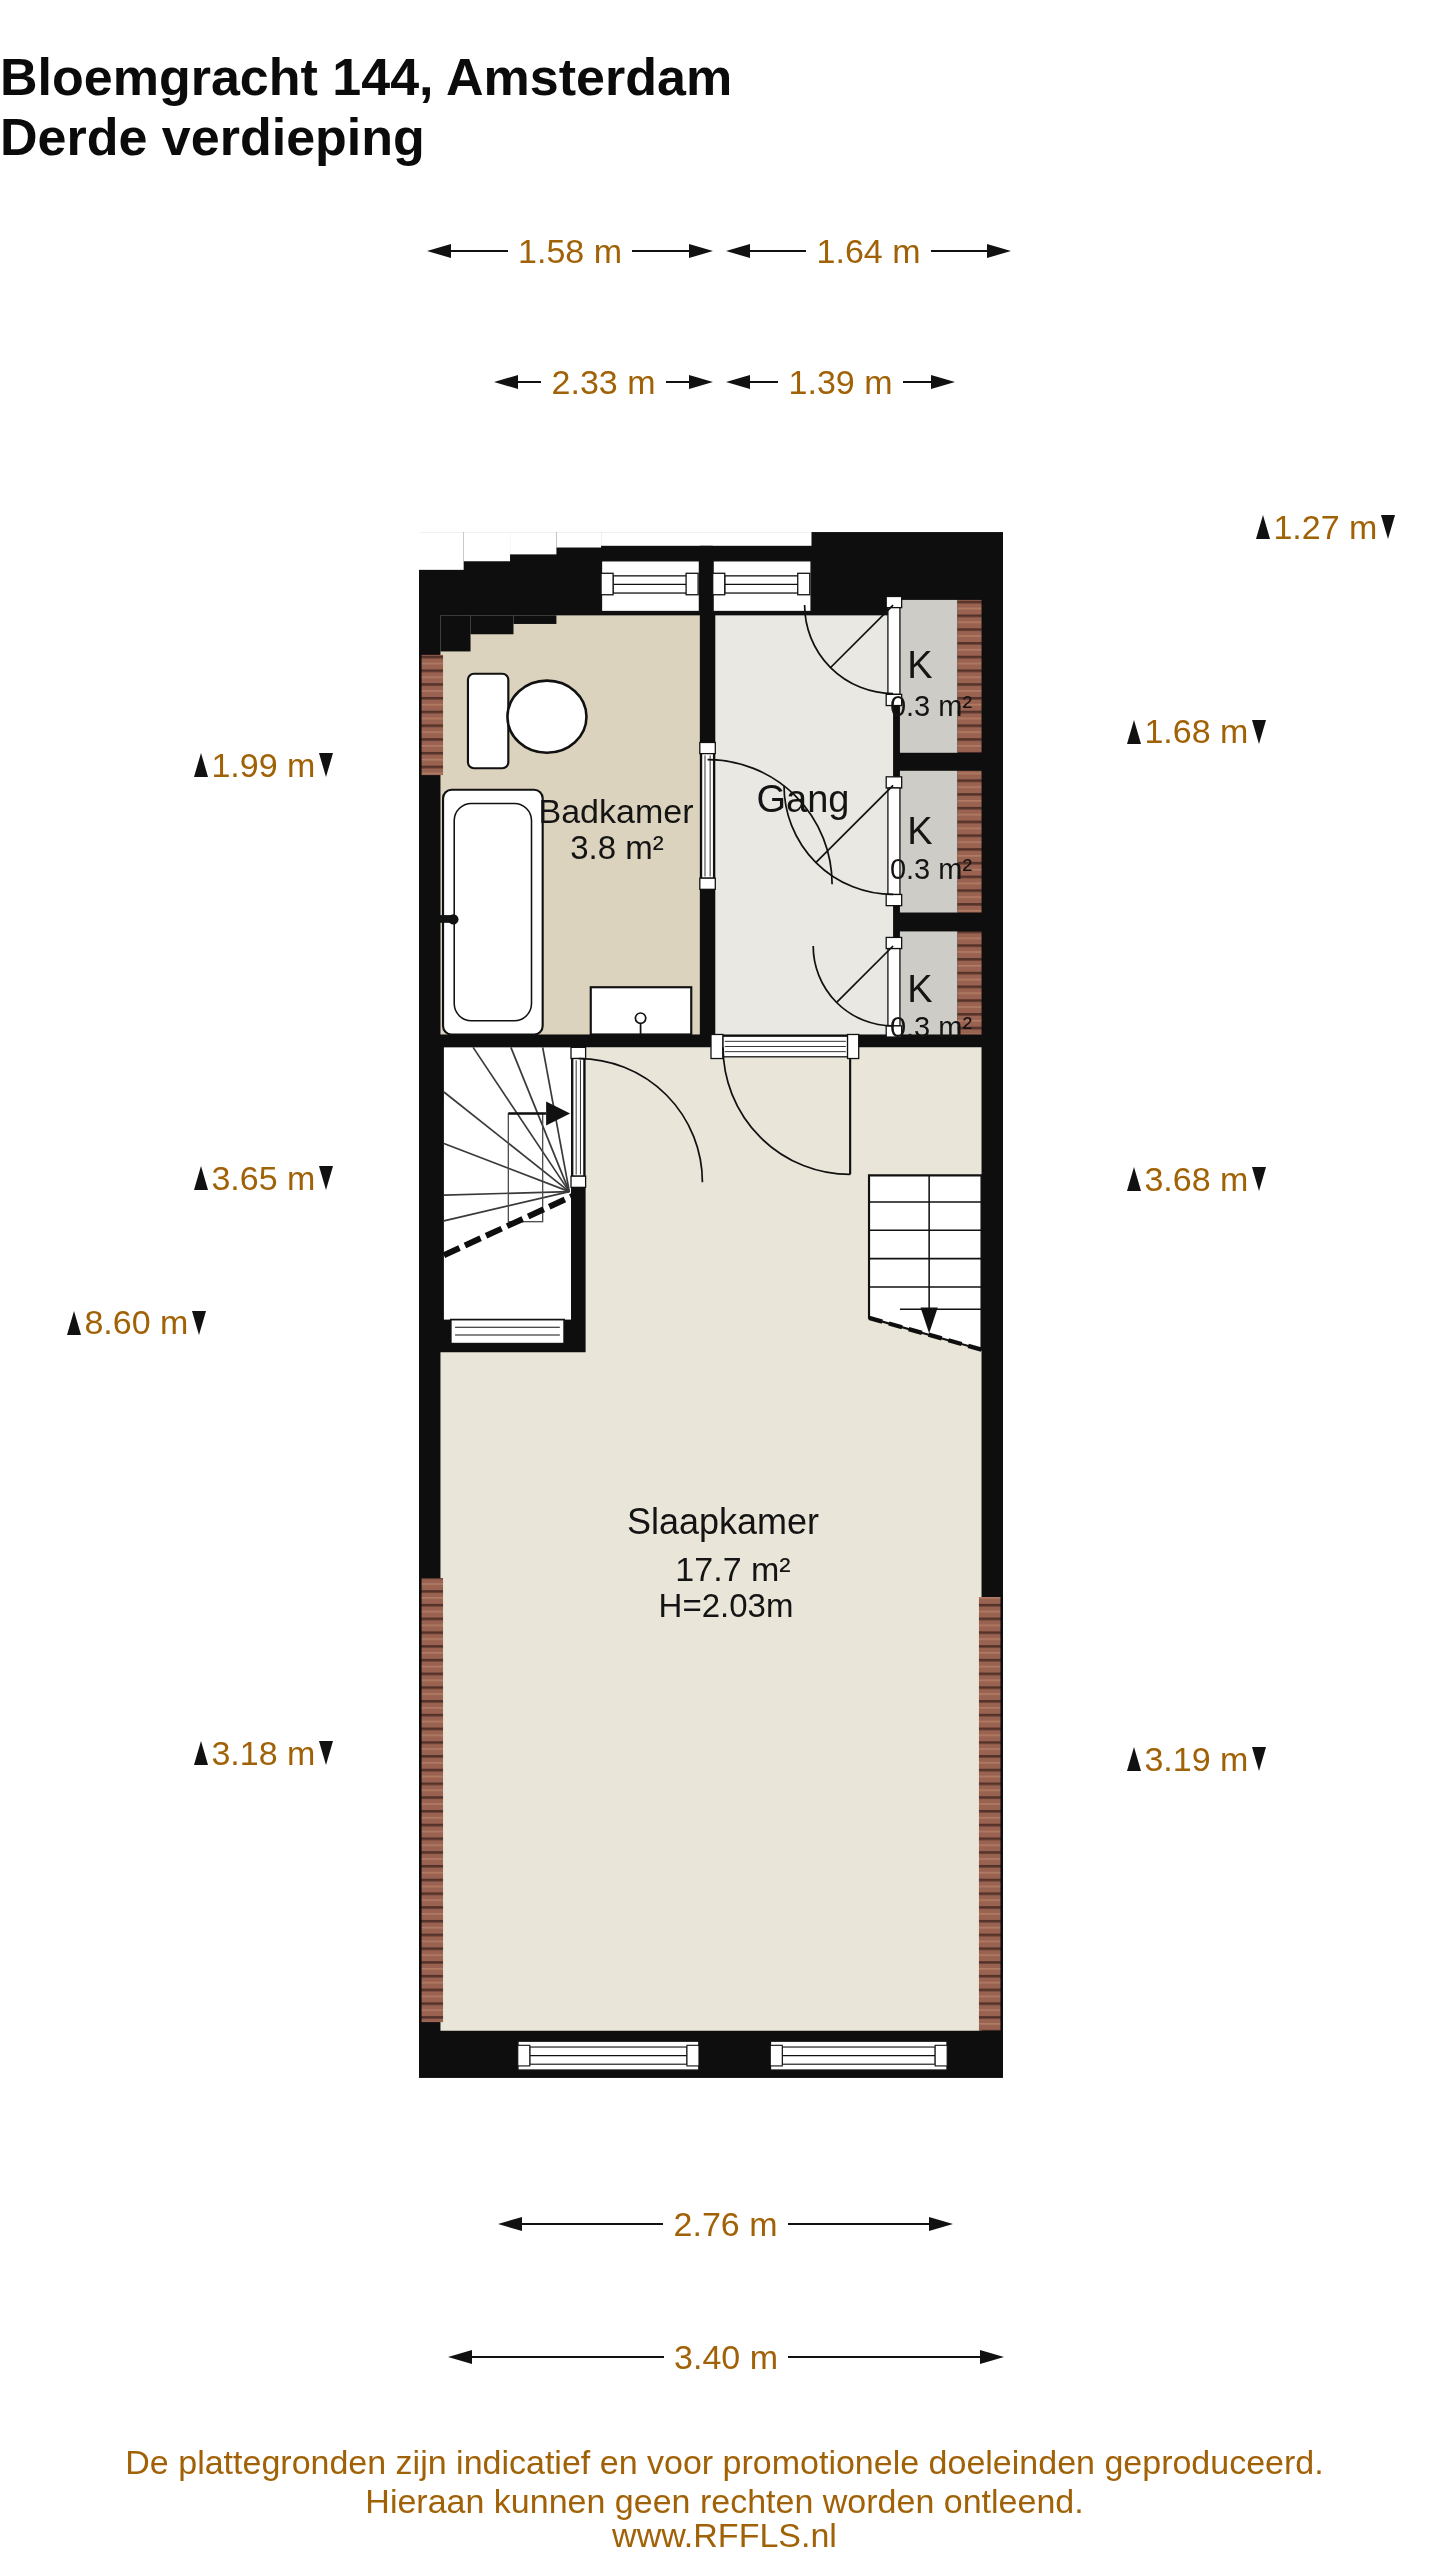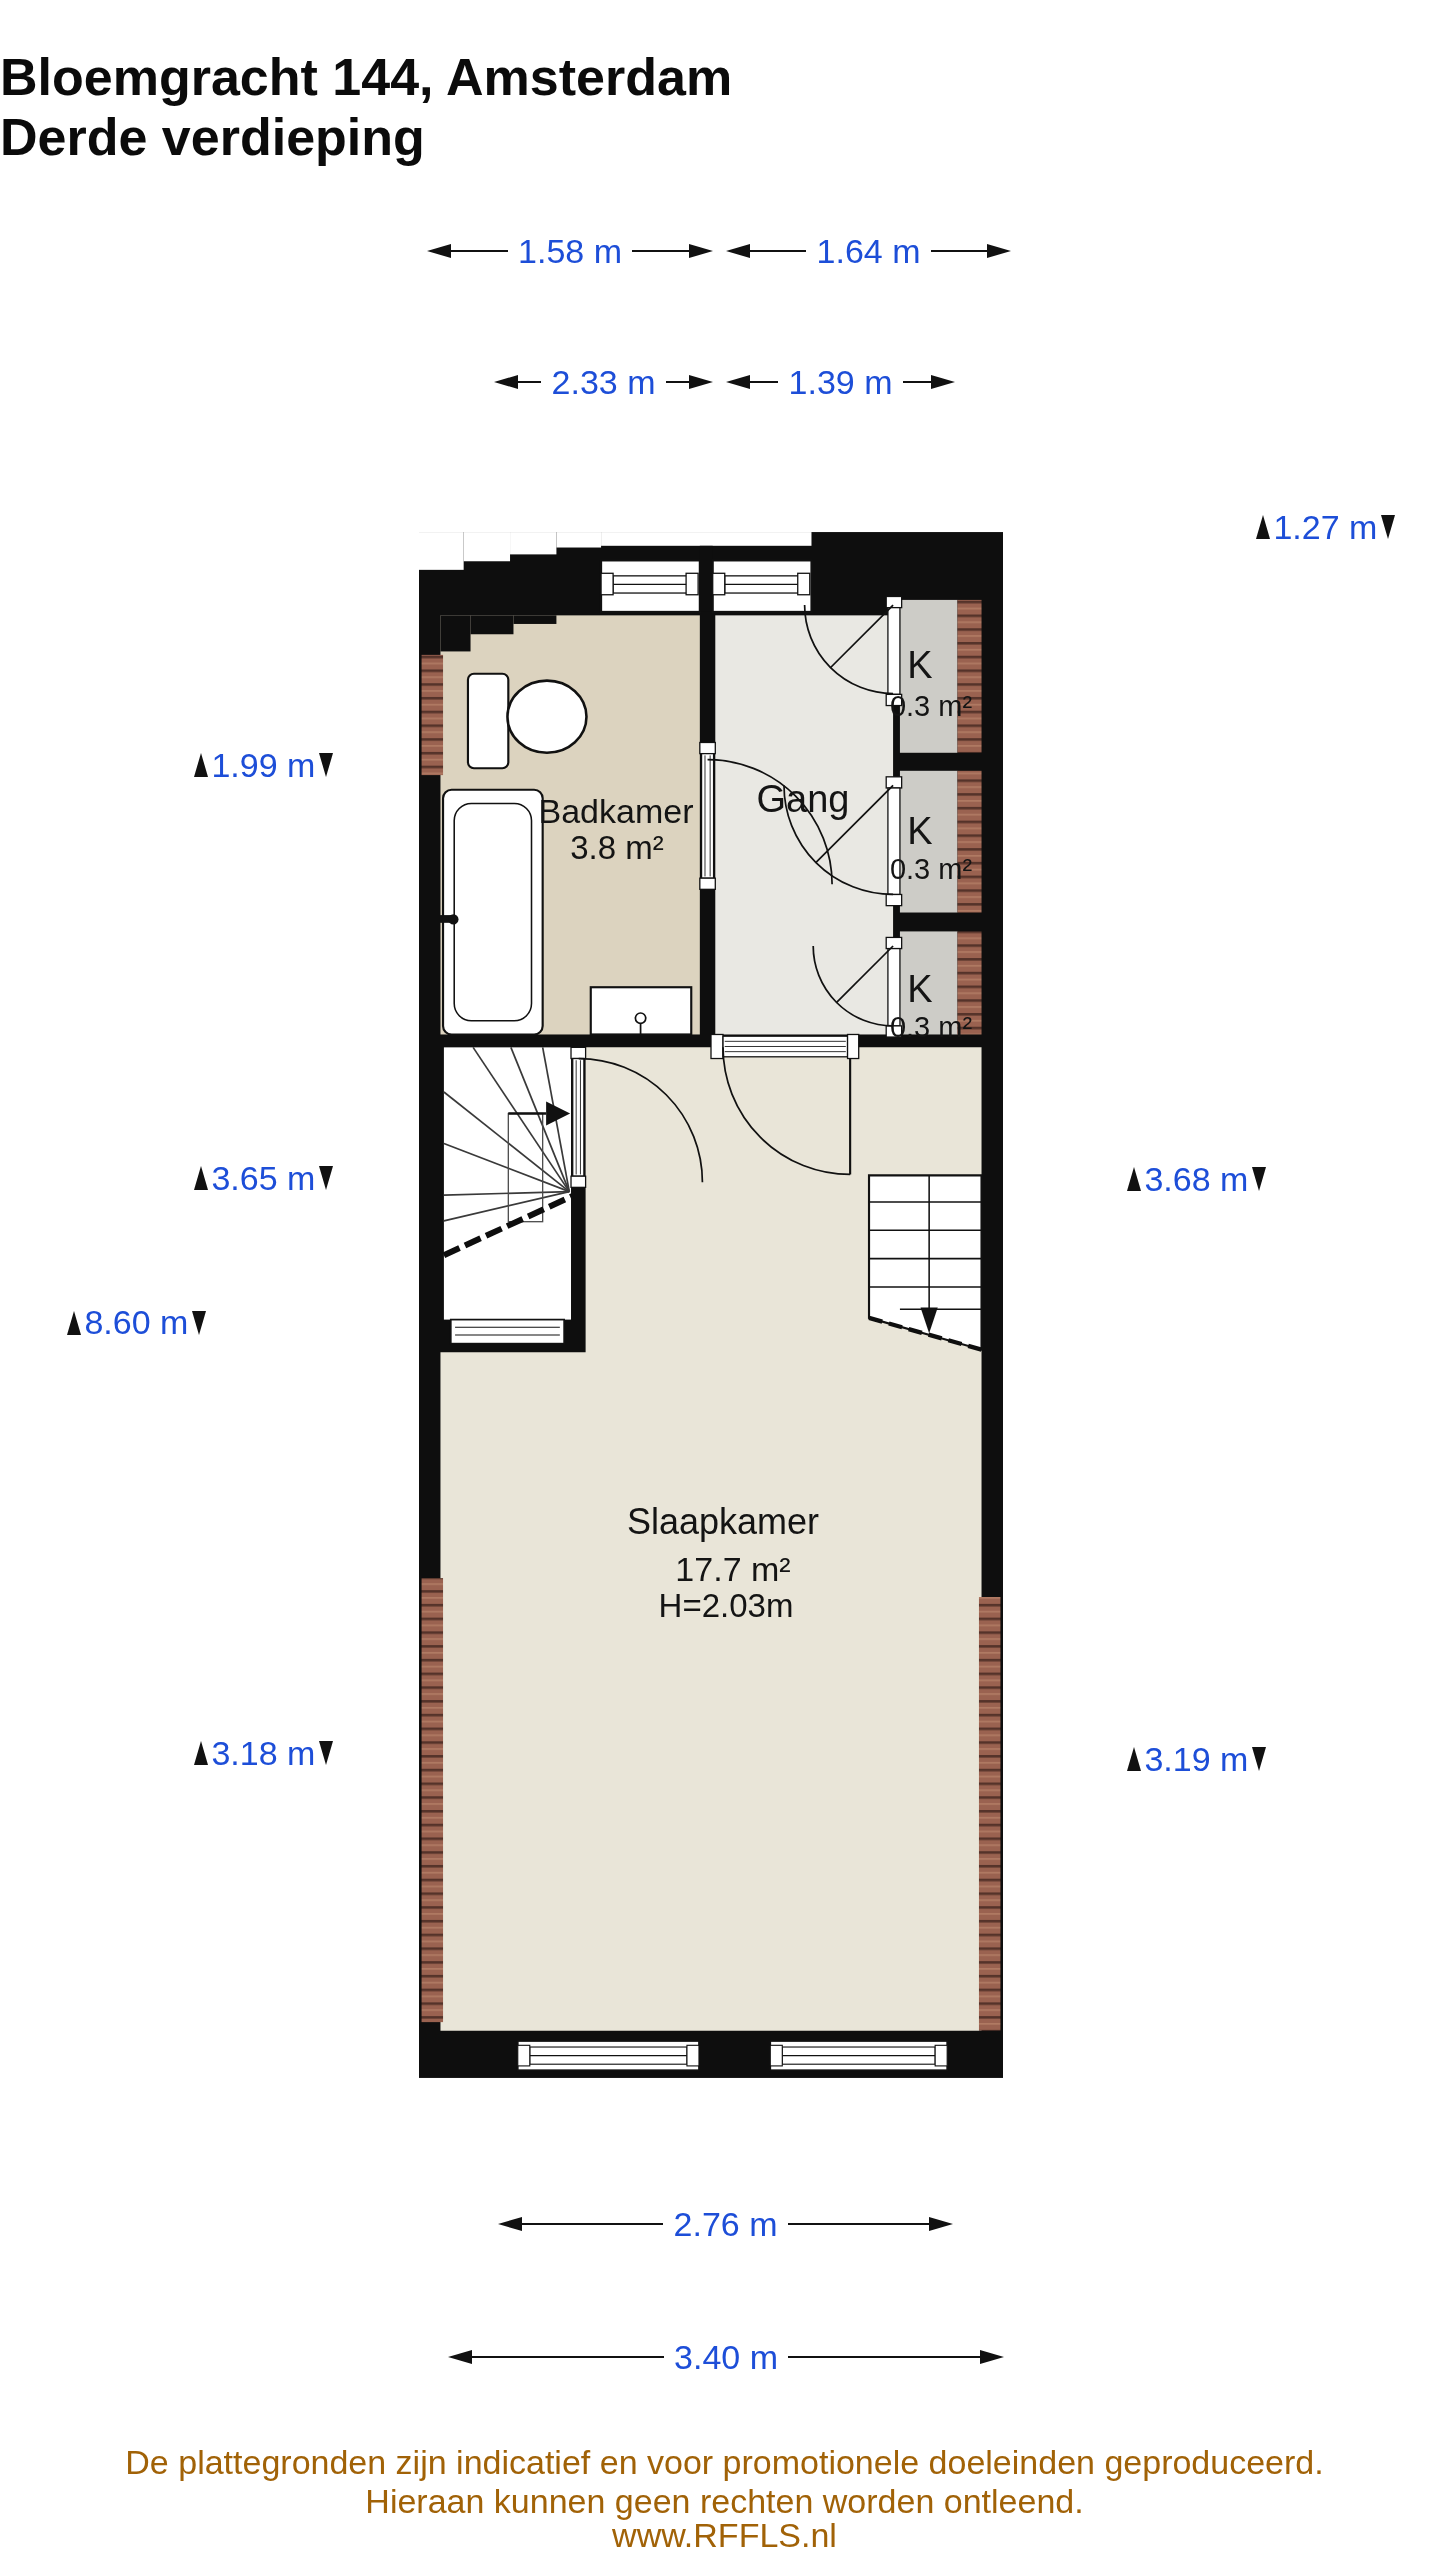--- a/index.html
+++ b/index.html
@@ -8,21 +8,21 @@
   .title-line{position:absolute;width:100%;text-align:left;font-weight:bold;
               font-size:52px;letter-spacing:0;color:#0b0b0b}
   .lbl{position:absolute;transform:translate(-50%,-50%);white-space:nowrap;color:#141414}
   .footer-line{position:absolute;width:100%;text-align:center;font-size:34px;color:#a16207}
 
   
   .hdim{position:absolute;display:flex;align-items:center;height:48px}
   .vdim{position:absolute;display:flex;align-items:center;width:129px}
   .ln-h{flex:1;height:2.6px;background:#111}
   .ln-v{flex:1;width:2.6px;background:#111}
-  .dimlabel{font-size:34px;color:#1d4ed8;padding:0 10.3px;white-space:nowrap;background:#fff}
+  .dimlabel{font-size:34px;color:#a16207;padding:0 10.3px;white-space:nowrap;background:#fff}
   .vdim .dimlabel{padding:5.2px 3.4px}
   .ah{width:0;height:0;flex:none}
   .ah-l{border:7.7px solid transparent;border-left:0;border-right:24px solid #111}
   .ah-r{border:7.7px solid transparent;border-right:0;border-left:24px solid #111}
   .ah-u{border:7.7px solid transparent;border-top:0;border-bottom:24px solid #111}
   .ah-d{border:7.7px solid transparent;border-bottom:0;border-top:24px solid #111}
 
   #plan-svg{position:absolute;left:419px;top:532px}
 </style>
 </head>
@@ -85,20 +85,27 @@
       <span class="ah ah-d"></span>
   </div>
   <div class="vdim" style="left:194px;top:1480px;height:546px">
     <span class="ah ah-u"></span>
       <span class="ln-v"></span>
     <span class="dimlabel">3.18 m</span>
     <span class="ln-v"></span>
       <span class="ah ah-d"></span>
   </div>
 
+  <div class="vdim" style="left:1127px;top:598px;height:267px">
+    <span class="ah ah-u"></span>
+      <span class="ln-v"></span>
+    <span class="dimlabel">1.68 m</span>
+    <span class="ln-v"></span>
+      <span class="ah ah-d"></span>
+  </div>
   <div class="vdim" style="left:1127px;top:876px;height:606px">
     <span class="ah ah-u"></span>
       <span class="ln-v"></span>
     <span class="dimlabel">3.68 m</span>
     <span class="ln-v"></span>
       <span class="ah ah-d"></span>
   </div>
   <div class="vdim" style="left:1127px;top:1492px;height:534px">
     <span class="ah ah-u"></span>
       <span class="ln-v"></span>

